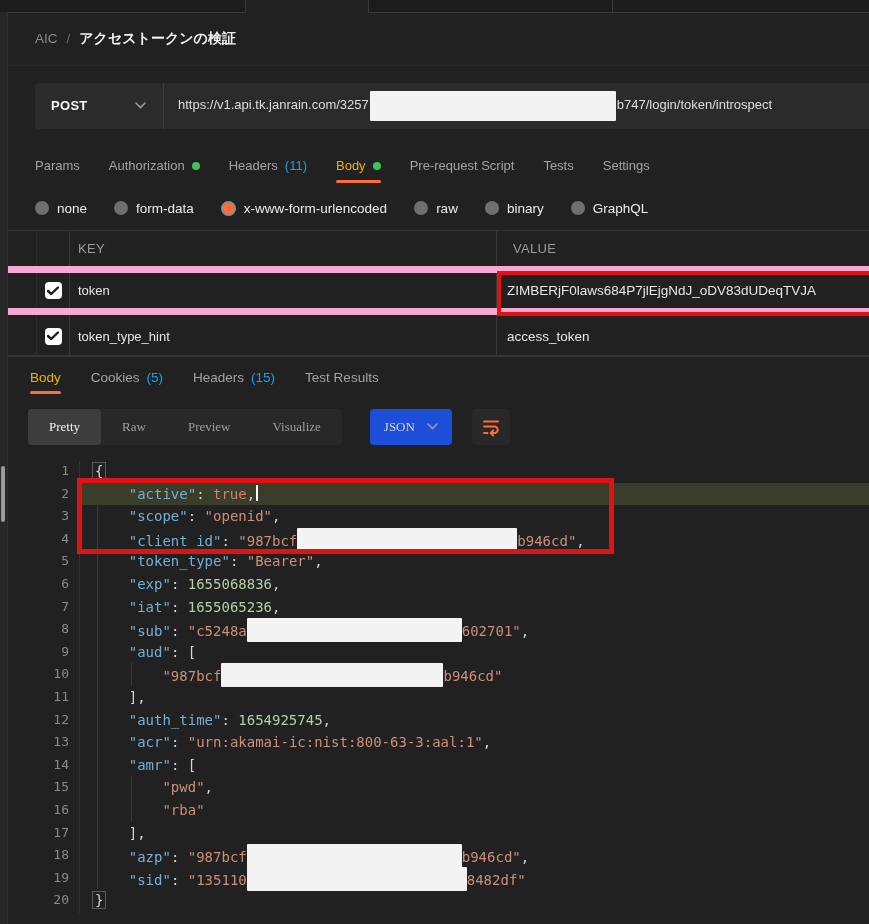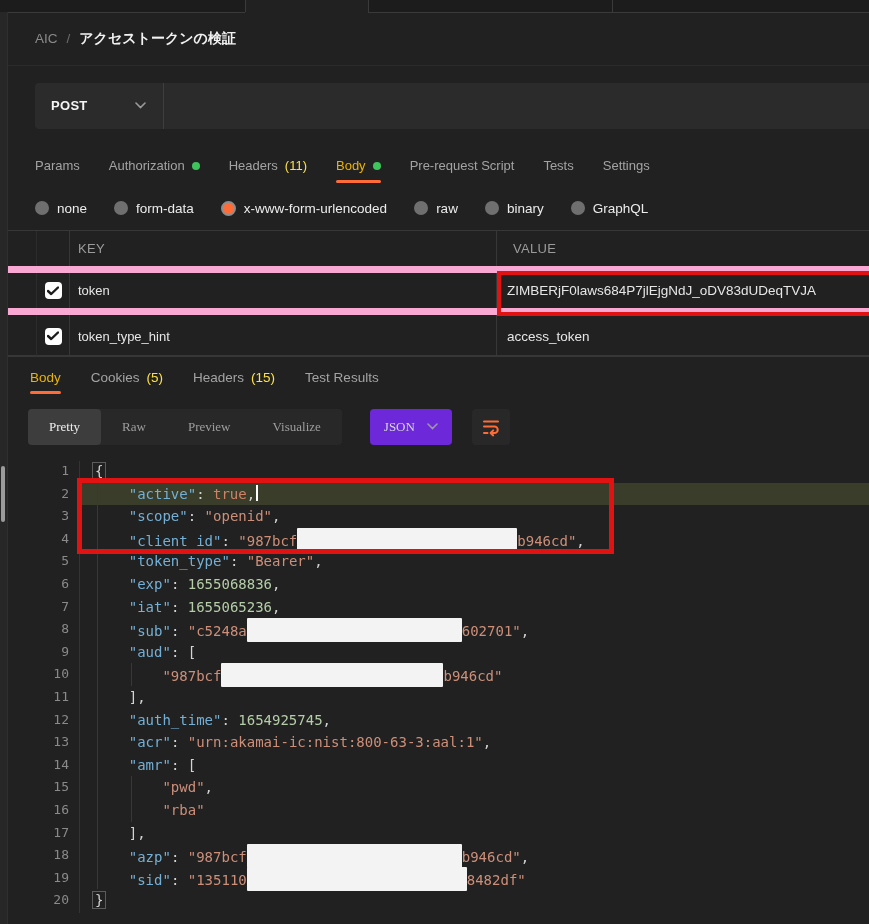--- a/index.html
+++ b/index.html
@@ -38,21 +38,21 @@
   .url-redact{width:246px;height:30px;vertical-align:middle;margin:0 1px;}
 
   
   .req-tabs{position:absolute;left:0;top:145px;right:16px;height:41px;display:flex;align-items:center;
             padding-left:35px;gap:29px;box-sizing:border-box;}
   .tab{position:relative;height:100%;display:flex;align-items:center;gap:7px;font-size:13px;
        color:#a3a3a3;cursor:pointer;}
   .tab.active{color:#eab308;}
   .tab .underline{position:absolute;left:0;right:0;bottom:3px;height:3px;background:#ff6c37;border-radius:2px;}
   .dot{width:8px;height:8px;border-radius:50%;background:#3dc45b;}
-  .count{color:#fde047;}
+  .count{color:#0ea5e9;}
 
   
   .modes-row{position:absolute;left:0;top:186px;right:0;height:44px;display:flex;align-items:center;
              padding-left:35px;gap:27px;box-sizing:border-box;}
   .mode{display:flex;align-items:center;gap:8px;cursor:pointer;}
   .radio{width:14px;height:14px;border-radius:50%;background:#6f6f6f;flex:none;}
   .radio.sel{width:15px;height:15px;background:#ff6c37;border:2.5px solid #8d8d8d;box-sizing:border-box;}
   .mode-label{font-size:13.5px;color:#ececec;}
 
   
@@ -77,21 +77,21 @@
              padding-left:30px;gap:30px;border-top:1px solid #373737;box-sizing:border-box;}
   .resp-tabs .tab .underline{bottom:4px;}
   .resp-tabs .tab{font-size:13.5px;}
 
   
   .view-bar{position:absolute;left:0;top:398px;right:0;height:57px;display:flex;align-items:center;
             padding-left:28px;gap:14px;box-sizing:border-box;font-family:Liberation Serif, serif;}
   .segmented{display:flex;background:#282828;border-radius:4px;height:36px;align-items:stretch;}
   .segment{display:flex;align-items:center;padding:0 21px;font-size:13px;color:#9e9e9e;cursor:pointer;}
   .segment.active{background:#3d3d3d;color:#f0f0f0;border-radius:4px;}
-  .fmt-select{display:flex;align-items:center;gap:12px;height:36px;background:#6d28d9;border-radius:4px;
+  .fmt-select{display:flex;align-items:center;gap:12px;height:36px;background:#1d4ed8;border-radius:4px;
               padding:0 14px;font-size:13px;color:#d6d6d6;cursor:pointer;margin-left:14px;}
   .wrap-btn{width:38px;height:36px;background:#282828;border-radius:4px;display:flex;align-items:center;
             justify-content:center;cursor:pointer;margin-left:6px;}
   .chev{display:block;}
 
   
   .code-panel{position:absolute;left:7px;top:455px;right:0;bottom:0;padding-top:5px;
               font-family:"DejaVu Sans Mono",monospace;font-size:14px;box-sizing:border-box;overflow:hidden;}
   .gutter-sep{position:absolute;left:72px;top:6px;width:1px;height:452px;background:#343434;}
   .indent-guide{position:absolute;width:1px;background:#383838;}
@@ -134,20 +134,21 @@
 
   <div class="url-sec">
     <div class="url-bar">
       <div class="method">
         <span class="method-label">POST</span>
         <svg class="chev" width="11" height="7" viewBox="0 0 11 7">
             <path d="M1 1l4.5 4.5L10 1" stroke="#9a9a9a" stroke-width="1.6" fill="none" stroke-linecap="round"></path>
           </svg>
       </div>
       <div class="vdivider"></div>
+      <div class="url-text"><span>https://v1.api.tk.janrain.com/3257</span><span class="redact url-redact"></span><span>b747/login/token/introspect</span></div>
     </div>
   </div>
 
   <div class="req-tabs">
     <div class="tab">
         <span>Params</span>
       </div>
     <div class="tab">
         <span>Authorization</span>
         <span class="dot"></span>

